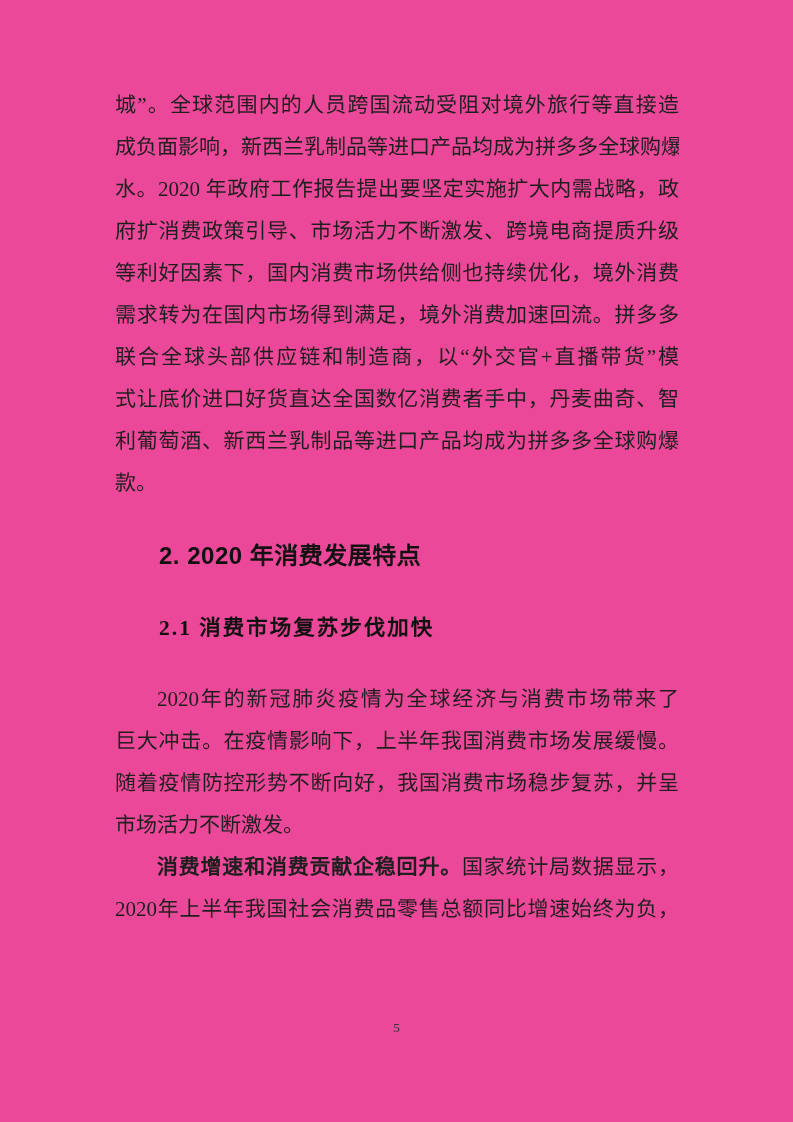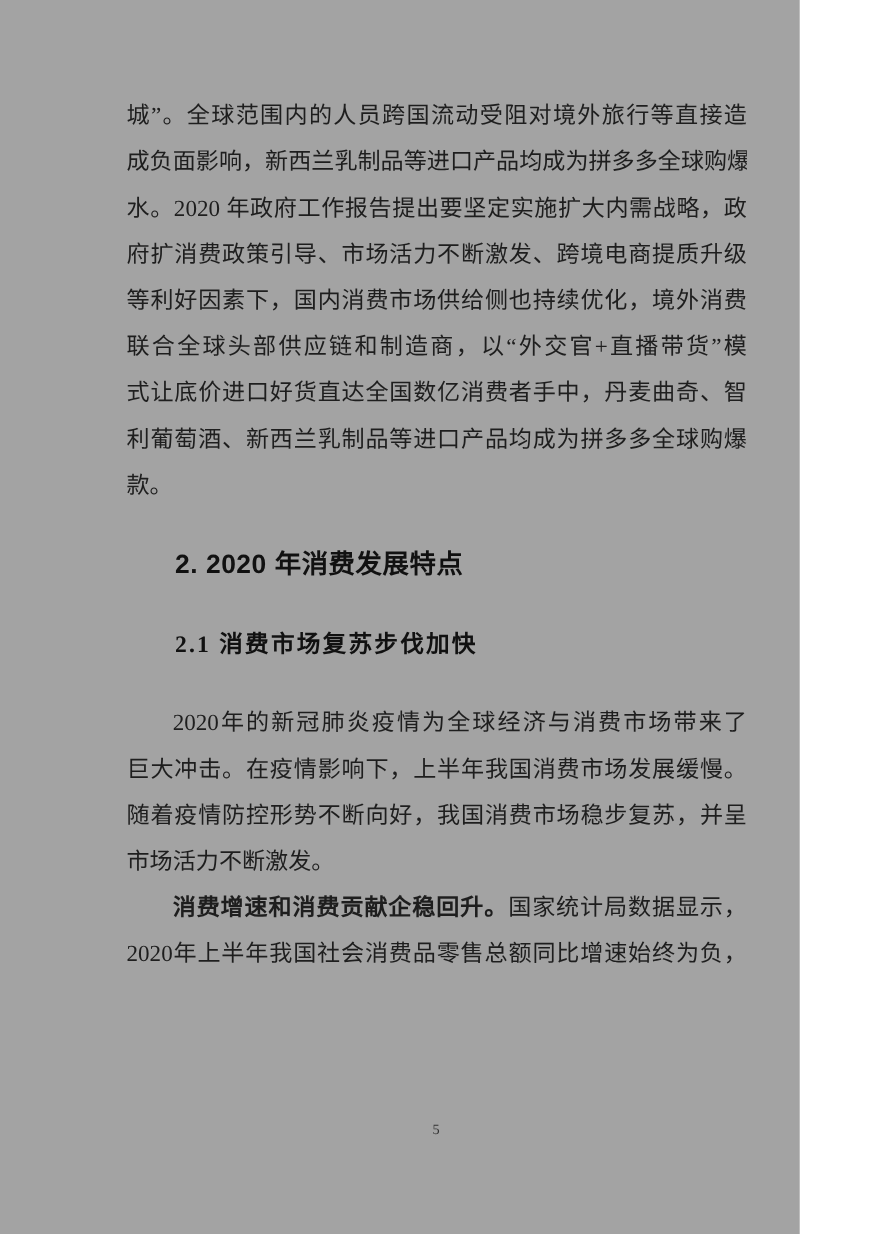--- a/index.html
+++ b/index.html
@@ -2,24 +2,24 @@
 <html lang="zh-CN"><head>
 <meta charset="utf-8">
 <style>
   html, body {
     margin: 0;
     padding: 0;
     background: #ffffff;
   }
   .page {
     position: relative;
-    width: 727px;
+    width: 793px;
     height: 1122px;
     box-sizing: border-box;
-    background: #a3a3a3;
+    background: #ec4899;
     padding: 84px 114px 0 115px;
     font-family: "Liberation Serif", "DejaVu Serif", serif;
     color: #1e1e1e;
     overflow: hidden;
   }
   .doc-body { width: 564px; }
   .paragraph { margin: 0; }
   .line {
     font-size: 21px;
     line-height: 42px;
@@ -73,20 +73,21 @@
 <body>
 
 <div class="page">
   <div class="doc-body">
       <div class="paragraph">
         <div class="line">城”。全球范围内的人员跨国流动受阻对境外旅行等直接造</div>
         <div class="line">成负面影响，新西兰乳制品等进口产品均成为拼多多全球购爆</div>
         <div class="line">水。2020 年政府工作报告提出要坚定实施扩大内需战略，政</div>
         <div class="line">府扩消费政策引导、市场活力不断激发、跨境电商提质升级</div>
         <div class="line">等利好因素下，国内消费市场供给侧也持续优化，境外消费</div>
+        <div class="line">需求转为在国内市场得到满足，境外消费加速回流。拼多多</div>
         <div class="line">联合全球头部供应链和制造商，以“外交官+直播带货”模</div>
         <div class="line">式让底价进口好货直达全国数亿消费者手中，丹麦曲奇、智</div>
         <div class="line">利葡萄酒、新西兰乳制品等进口产品均成为拼多多全球购爆</div>
         <div class="line flush">款。</div>
       </div>
       <div class="heading1">2. 2020 年消费发展特点</div>
       <div class="heading2">2.1 消费市场复苏步伐加快</div>
       <div class="paragraph">
         <div class="line indent">2020年的新冠肺炎疫情为全球经济与消费市场带来了</div>
         <div class="line">巨大冲击。在疫情影响下，上半年我国消费市场发展缓慢。</div>

